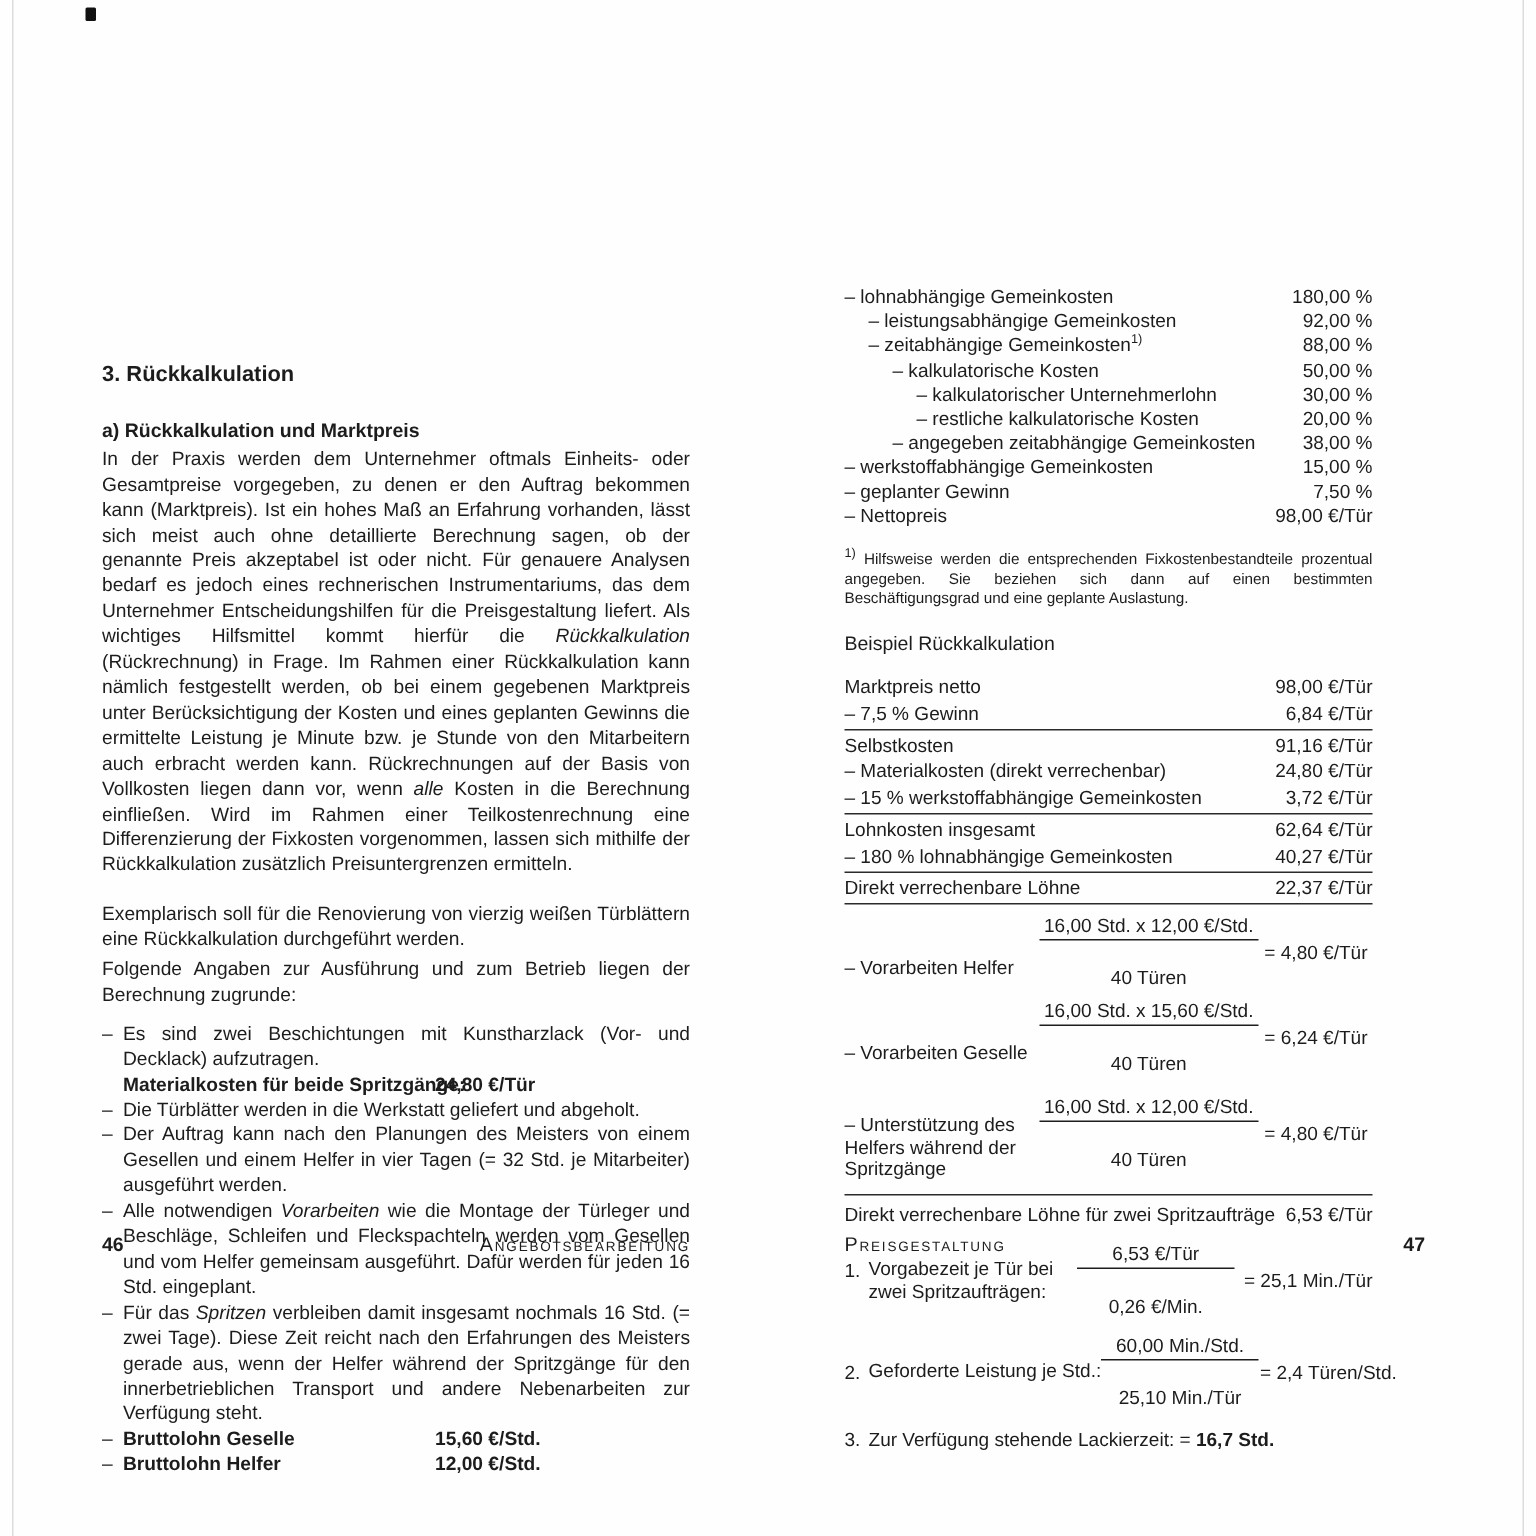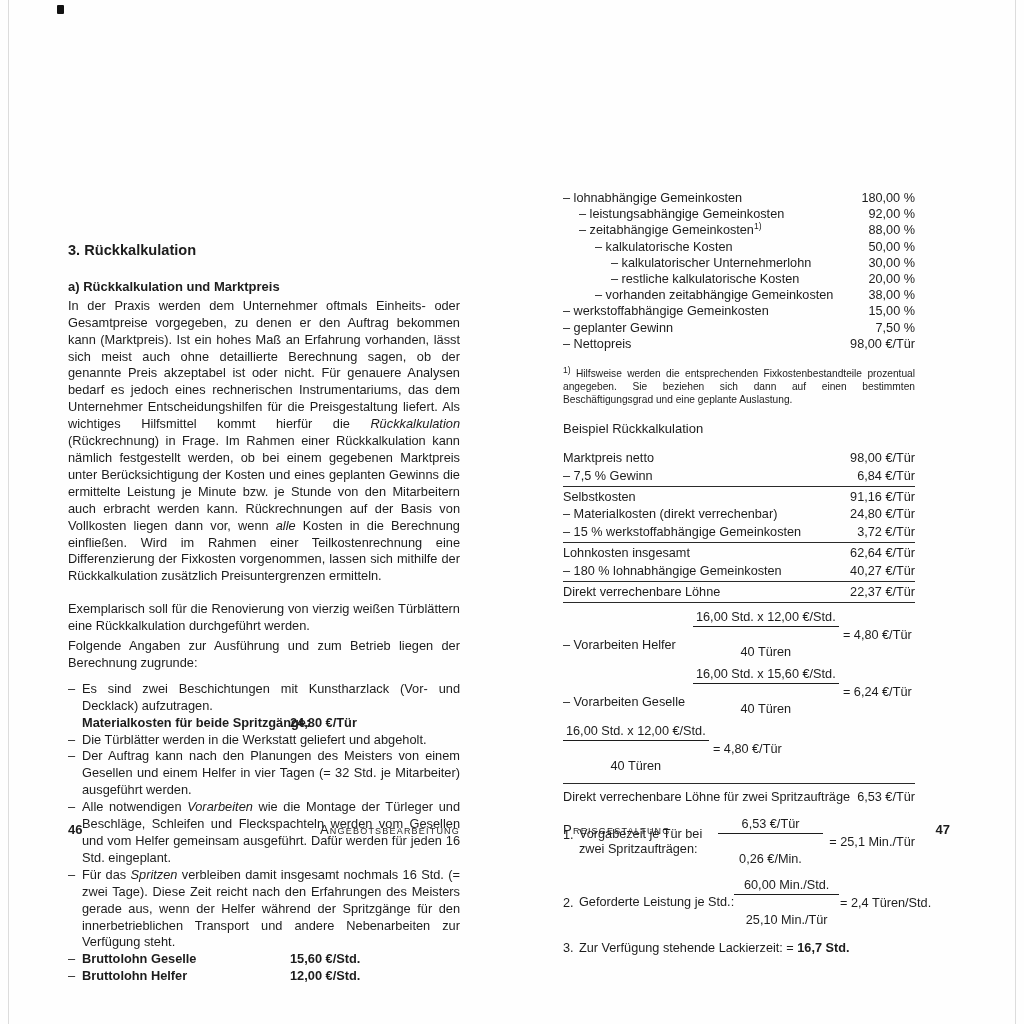--- a/index.html
+++ b/index.html
@@ -166,21 +166,21 @@
     </div>
     <div class="oh-row">
       <span class="ind3">– kalkulatorischer Unternehmerlohn</span>
       <span>30,00 %</span>
     </div>
     <div class="oh-row">
       <span class="ind3">– restliche kalkulatorische Kosten</span>
       <span>20,00 %</span>
     </div>
     <div class="oh-row">
-      <span class="ind2">– vorhanden zeitabhängige Gemeinkosten</span>
+      <span class="ind2">– angegeben zeitabhängige Gemeinkosten</span>
       <span>38,00 %</span>
     </div>
     <div class="oh-row">
       <span>– werkstoffabhängige Gemeinkosten</span>
       <span>15,00 %</span>
     </div>
     <div class="oh-row">
       <span>– geplanter Gewinn</span>
       <span>7,50 %</span>
     </div>
@@ -240,20 +240,21 @@
     </div>
     <div class="frx">
       <span class="frx-label">– Vorarbeiten Geselle</span>
       <span class="frac">
         <span class="num">16,00 Std. x 15,60 €/Std.</span>
         <span class="den">40 Türen</span>
       </span>
       <span class="frx-res">= 6,24 €/Tür</span>
     </div>
     <div class="frx">
+      <span class="frx-label">– Unterstützung des Helfers während der Spritzgänge</span>
       <span class="frac">
         <span class="num">16,00 Std. x 12,00 €/Std.</span>
         <span class="den">40 Türen</span>
       </span>
       <span class="frx-res">= 4,80 €/Tür</span>
     </div>
   </div>
 
   <div class="total">
     <span>Direkt verrechenbare Löhne für zwei Spritzaufträge</span>

